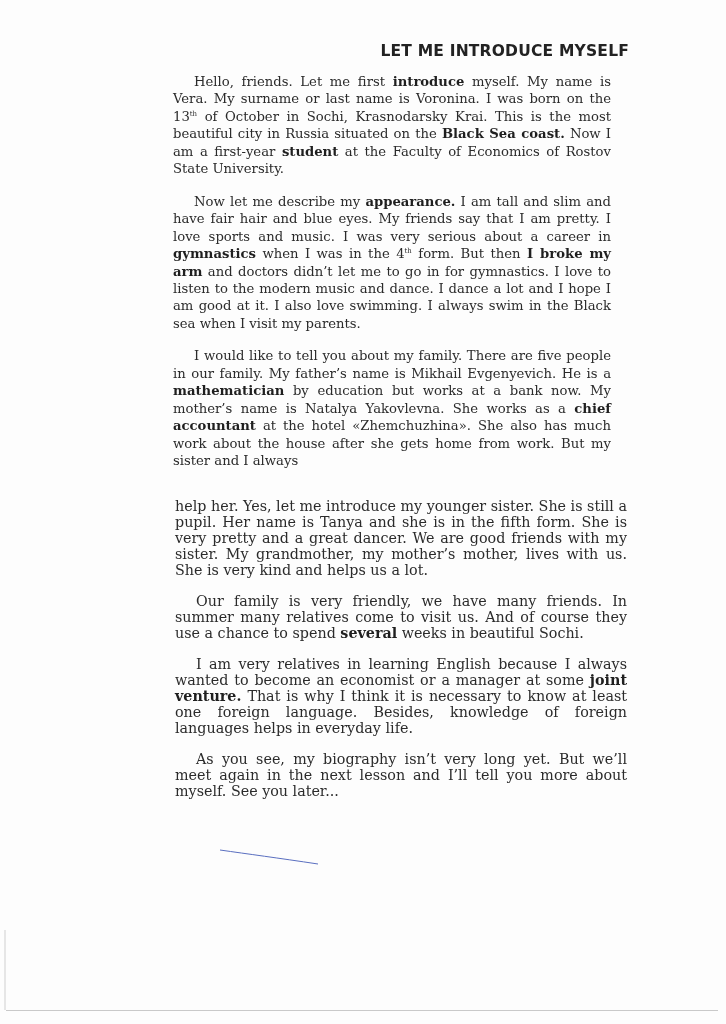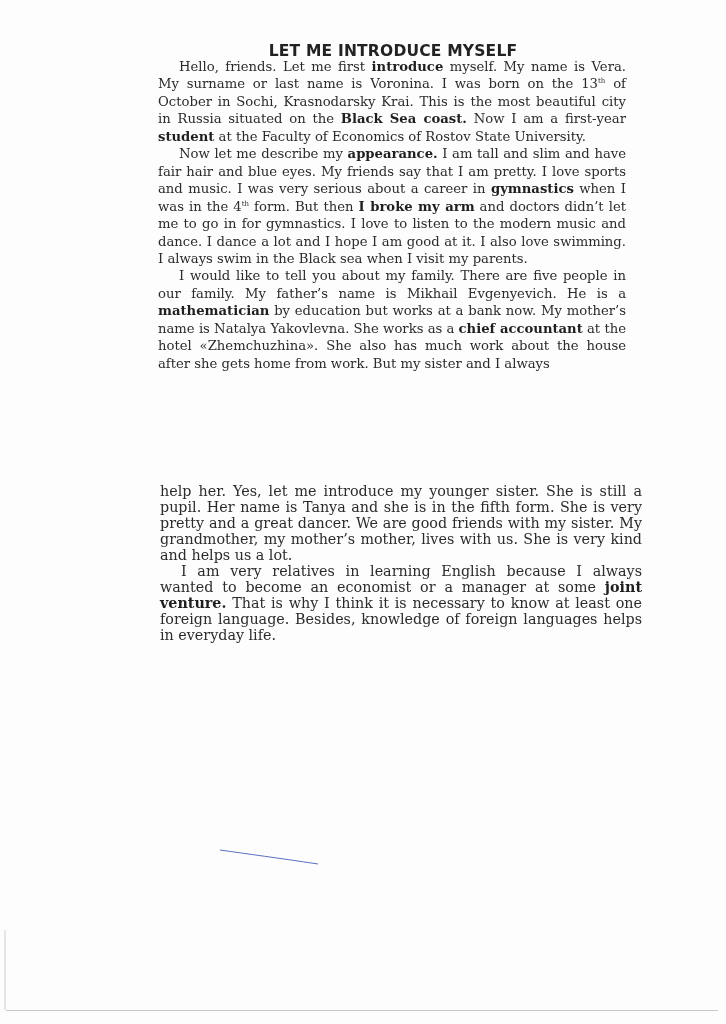--- a/index.html
+++ b/index.html
@@ -13,32 +13,32 @@
   .page-edge-bottom {
     position: absolute; left: 6px; right: 8px; top: 1010px;
     height: 1px; background: #c9c9c9;
   }
   .page-edge-left {
     position: absolute; left: 4px; top: 930px; width: 2px; height: 80px;
     background: #e6e6e6;
   }
   .title {
     position: absolute; left: 157px; width: 472px; top: 32px;
-    text-align: center;
+    text-align: right;
     font-family: "DejaVu Sans", "Liberation Sans", sans-serif;
     font-weight: bold; font-size: 15.5px; letter-spacing: 0.2px;
     color: #222;
   }
   .block {
     position: absolute; left: 158px; width: 468px;
     font-size: 13.6px; text-align: justify;
   }
   .block-top { top: 58px; line-height: 17.45px; font-size: 13.2px; }
   .block-bottom { top: 483px; line-height: 16px; font-size: 14.3px; width: 482px; left: 160px; }
-  .para { margin: 0; text-indent: 21px; }
+  .para { margin: 15px; text-indent: 21px; }
   .para.cont { text-indent: 0; }
   .para::after { content: ""; }
   b { font-weight: bold; color: #1f1f1f; }
   sup { font-size: 7px; line-height: 0; vertical-align: 5px; }
   .pen-mark {
     position: absolute; left: 218px; top: 846px; width: 110px; height: 20px;
   }
 </style>
 </head>
 <body>
@@ -49,18 +49,20 @@
 <h1 class="title">LET ME INTRODUCE MYSELF</h1>
 
 <div class="block block-top">
   <p class="para"><span>Hello, friends. Let me first </span><b>introduce</b><span> myself. My name is Vera. My surname or last name is Voronina. I was born on the 13</span><sup>th</sup><span> of October in Sochi, Krasnodarsky Krai. This is the most beautiful city in Russia situated on the </span><b>Black Sea coast.</b><span> Now I am a first-year </span><b>student</b><span> at the Faculty of Economics of Rostov State University.</span></p>
   <p class="para"><span>Now let me describe my </span><b>appearance.</b><span> I am tall and slim and have fair hair and blue eyes. My friends say that I am pretty. I love sports and music. I was very serious about a career in </span><b>gymnastics</b><span> when I was in the 4</span><sup>th</sup><span> form. But then </span><b>I broke my arm</b><span> and doctors didn’t let me to go in for gymnastics. I love to listen to the modern music and dance. I dance a lot and I hope I am good at it. I also love swimming. I always swim in the Black sea when I visit my parents.</span></p>
   <p class="para"><span>I would like to tell you about my family. There are five people in our family. My father’s name is Mikhail Evgenyevich. He is a </span><b>mathematician</b><span> by education but works at a bank now. My mother’s name is Natalya Yakovlevna. She works as a </span><b>chief accountant</b><span> at the hotel «Zhemchuzhina». She also has much work about the house after she gets home from work. But my sister and I always</span></p>
 </div>
 
 <div class="block block-bottom">
   <p class="para cont"><span>help her. Yes, let me introduce my younger sister. She is still a pupil. Her name is Tanya and she is in the fifth form. She is very pretty and a great dancer. We are good friends with my sister. My grandmother, my mother’s mother, lives with us. She is very kind and helps us a lot.</span></p>
+  <p class="para"><span>Our family is very friendly, we have many friends. In summer many relatives come to visit us. And of course they use a chance to spend </span><b>several</b><span> weeks in beautiful Sochi.</span></p>
   <p class="para"><span>I am very relatives in learning English because I always wanted to become an economist or a manager at some </span><b>joint venture.</b><span> That is why I think it is necessary to know at least one foreign language. Besides, knowledge of foreign languages helps in everyday life.</span></p>
+  <p class="para"><span>As you see, my biography isn’t very long yet. But we’ll meet again in the next lesson and I’ll tell you more about myself. See you later...</span></p>
 </div>
 
 <svg class="pen-mark" viewBox="0 0 110 20">
   <path d="M2 4 C 30 8, 60 12, 100 18" fill="none" stroke-width="1" id="pen-path" stroke="#5a6fc0"></path>
 </svg>
 
 </body></html>

